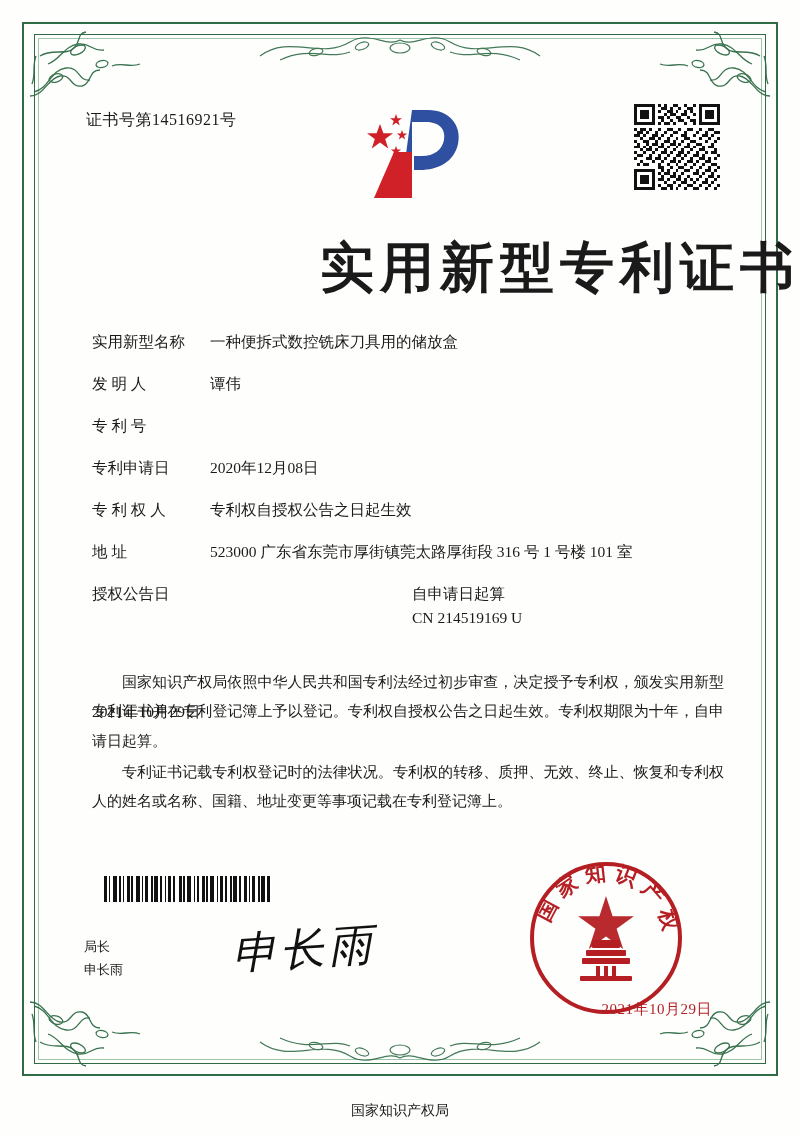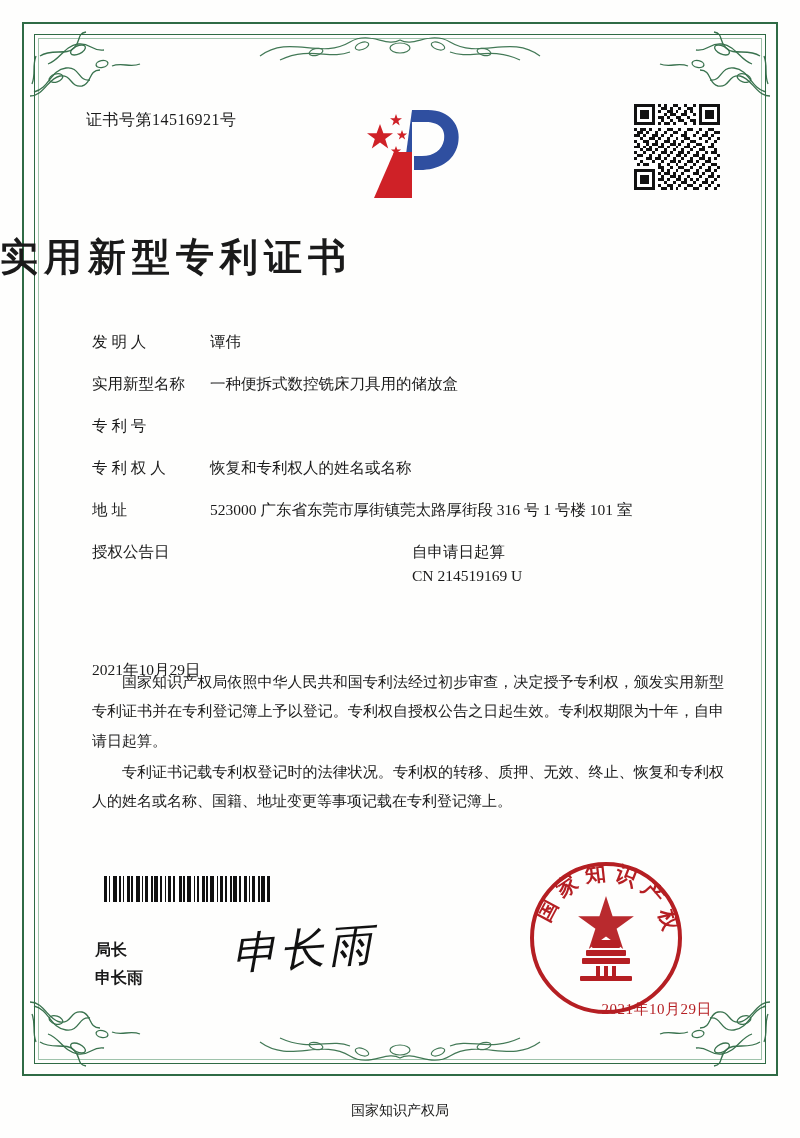--- a/index.html
+++ b/index.html
@@ -96,22 +96,22 @@
     width: 86px;
     height: 86px;
   }
   .qr svg { display:block; width:100%; height:100%; }
 
   
   .doc-title {
     position: absolute;
     left: 0; right: 0;
     top: 232px;
-    text-align: left;
-    font-size: 38px;
+    text-align: right;
+    font-size: 54px;
     font-weight: bold;
     letter-spacing: 6px;
     font-family: "Liberation Serif", "DejaVu Serif", serif;
   }
 
   
   .fields {
     position: absolute;
     left: 92px;
     right: 80px;
@@ -186,25 +186,24 @@
   }
   .barcode i {
     display: block;
     background: #111;
     height: 100%;
   }
 
   
   .sig-block {
     position: absolute;
-    left: 95px;
+    left: 84px;
     top: 936px;
-    font-size: 16px;
+    font-size: 13px;
     line-height: 1.75;
-    font-weight: bold;
   }
   .sig-hand {
     position: absolute;
     left: 232px;
     top: 920px;
     font-size: 44px;
     font-family: "DejaVu Serif", serif;
     font-style: italic;
     color: #111;
     letter-spacing: 4px;
@@ -580,37 +579,41 @@
           <rect x="27" y="28" width="1" height="1"></rect>
       </g>
     </svg>
   </div>
 
   <div class="doc-title">实用新型专利证书</div>
 
   <div class="fields">
 
     <div class="field">
+      <div class="lbl">实用新型名称</div>
+      <div class="val">一种便拆式数控铣床刀具用的储放盒</div>
+    </div>
+
+    <div class="field">
       <div class="lbl spread">发 明 人</div>
       <div class="val">谭伟</div>
     </div>
 
     <div class="field">
-      <div class="lbl">实用新型名称</div>
-      <div class="val">一种便拆式数控铣床刀具用的储放盒</div>
-    </div>
-
-    <div class="field">
       <div class="lbl spread">专 利 号</div>
     </div>
 
+    <div class="field">
+      <div class="lbl">专利申请日</div>
+      <div class="val">2020年12月08日</div>
+    </div>
 
     <div class="field">
       <div class="lbl spread">专 利 权 人</div>
-      <div class="val">恢复和专利权人的姓名或名称</div>
+      <div class="val">专利权自授权公告之日起生效</div>
     </div>
 
     <div class="field">
       <div class="lbl spread">地 址</div>
       <div class="val">523000 广东省东莞市厚街镇莞太路厚街段 316 号 1 号楼 101 室</div>
     </div>
 
     <div class="row-double">
       <div class="half first">
         <div class="lbl2">授权公告日</div>

